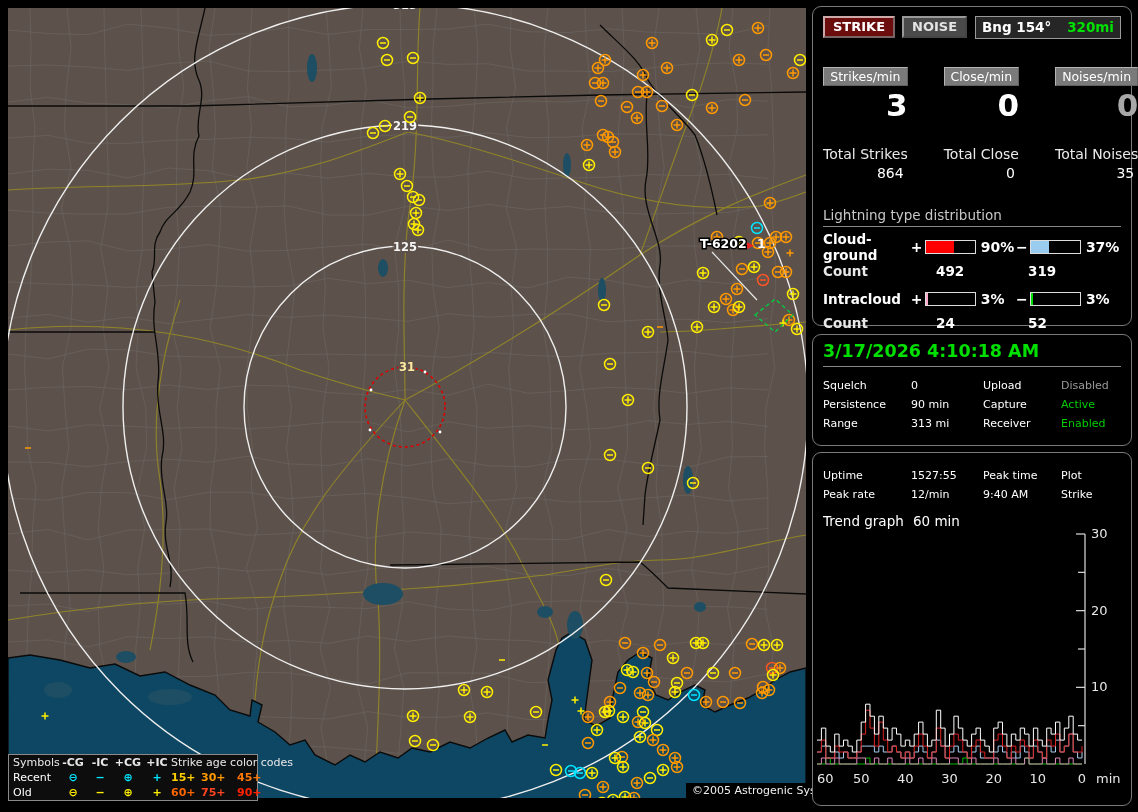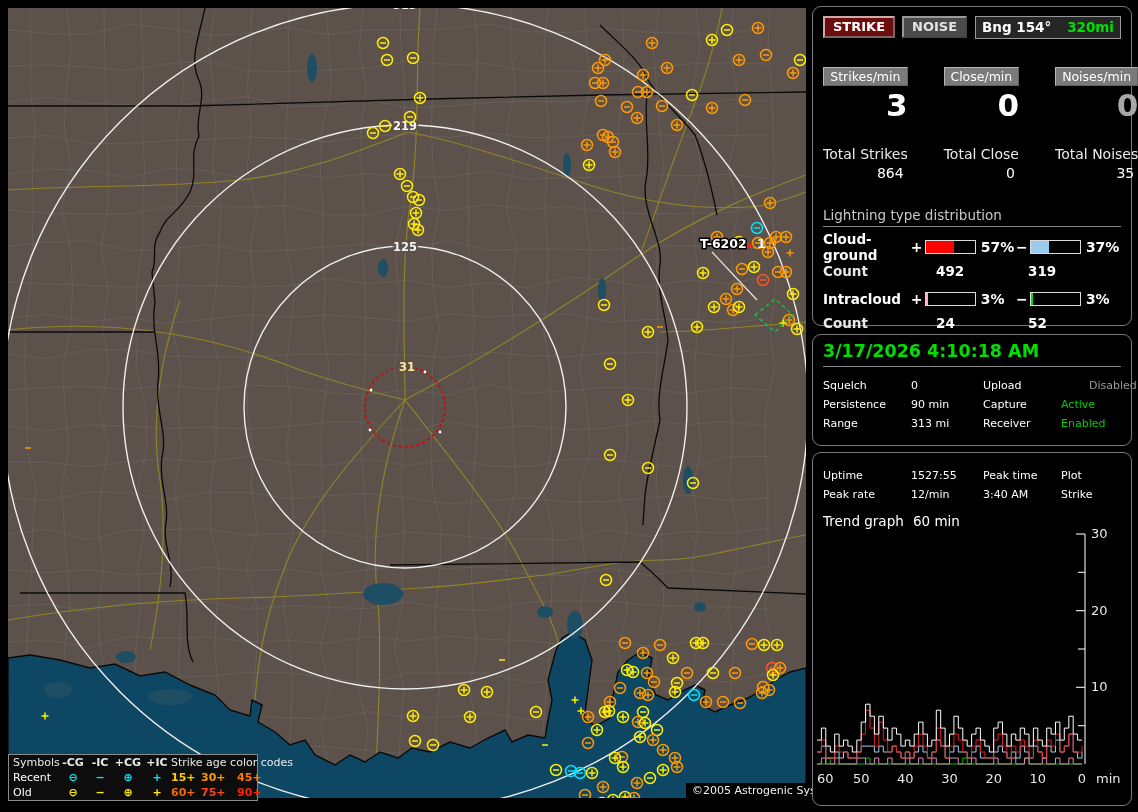--- a/index.html
+++ b/index.html
@@ -944,21 +944,21 @@
         <div class="tval">35</div>
       </div>
     </div>
     <div class="disttitle">Lightning type distribution</div>
     <div class="drow">
       <span class="dlabel">Cloud-ground</span>
       <span class="dsign">+</span>
       <span class="dbar">
           <i id="bar0p" style="width: 57%; background: rgb(255, 0, 0);"></i>
         </span>
-      <span class="dpct">57%</span>
+      <span class="dpct">90%</span>
       <span class="dsign">−</span>
       <span class="dbar">
           <i id="bar0m" style="width: 37%; background: rgb(153, 204, 238);"></i>
         </span>
       <span class="dpct">37%</span>
     </div>
     <div class="crow">
       <span class="cl">Count</span>
       <span class="c1">492</span>
       <span class="c2">319</span>
@@ -982,41 +982,41 @@
       <span class="c2">52</span>
     </div>
   </div>
 
   <div id="panel2" class="panel">
     <div class="dt">3/17/2026 4:10:18 AM</div>
     <div class="grid4" id="statusgrid">
       <span>Squelch</span>
       <span>0</span>
       <span>Upload</span>
-      <span style="color: rgb(154, 154, 154); margin-left: 28px;">Disabled</span>
+      <span style="color: rgb(154, 154, 154);">Disabled</span>
       <span>Persistence</span>
       <span>90 min</span>
       <span>Capture</span>
       <span style="color: rgb(0, 204, 0);">Active</span>
       <span>Range</span>
       <span>313 mi</span>
       <span>Receiver</span>
       <span style="color: rgb(0, 204, 0);">Enabled</span>
     </div>
   </div>
 
   <div id="panel3" class="panel">
     <div class="grid4" style="margin-top:8px;">
       <span>Uptime</span>
       <span>1527:55</span>
       <span>Peak time</span>
       <span>Plot</span>
       <span>Peak rate</span>
       <span>12/min</span>
-      <span>3:40 AM</span>
+      <span>9:40 AM</span>
       <span>Strike</span>
     </div>
     <div class="trendrow">
       <span>Trend graph</span>
       <span>60 min</span>
     </div>
     <svg id="trendsvg" width="318" height="268" viewBox="0 0 318 268">
         <path d="M272,5 V235" stroke="#dedede" stroke-width="1.2" fill="none"></path>
         <path d="M265,196.66666666666666 H272" stroke="#dedede" stroke-width="1.2" fill="none"></path>
         <path d="M263,158.33333333333331 H272" stroke="#dedede" stroke-width="1.2" fill="none"></path>

